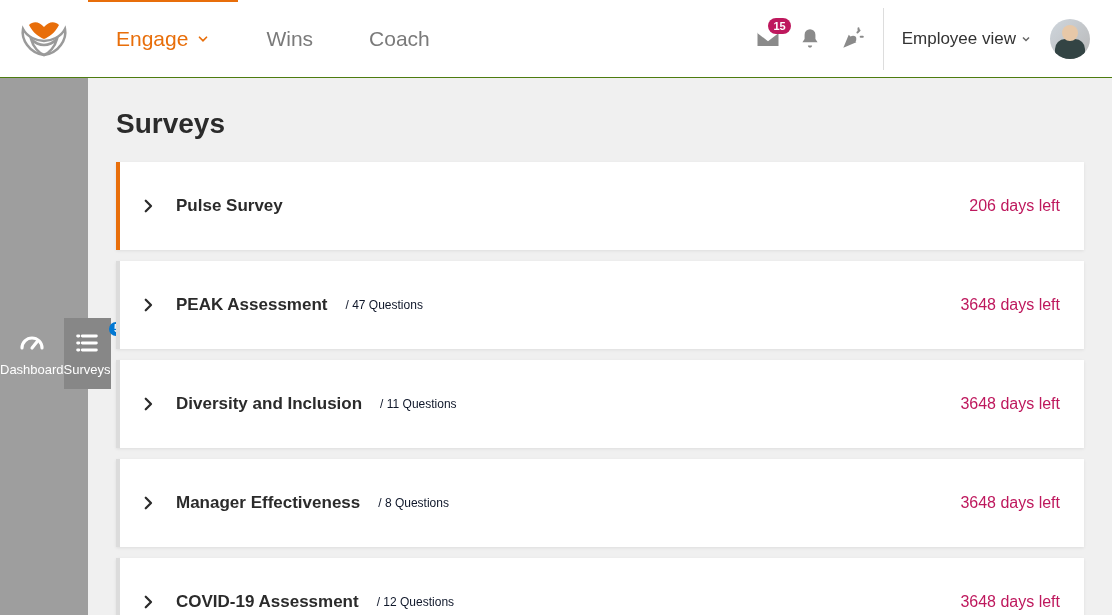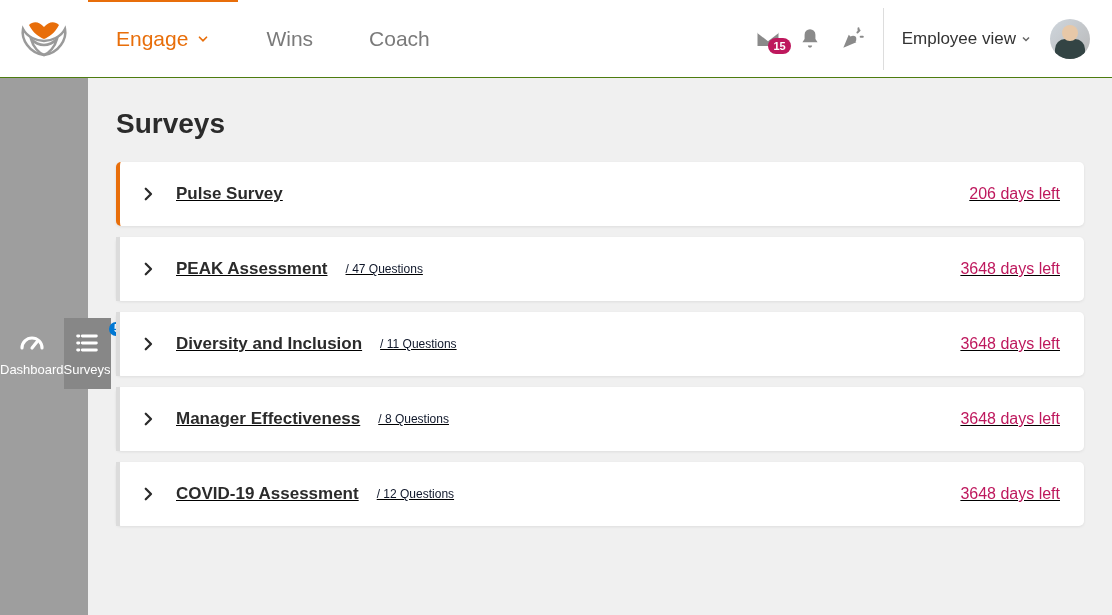--- a/index.html
+++ b/index.html
@@ -64,21 +64,20 @@
     position: absolute;
     top: 0px;
     right: -2px;
     background: #be185d;
     color: #fff;
     font-size: 11px;
     font-weight: 600;
     padding: 1px 5px;
     border-radius: 9px;
     line-height: 14px;
-    margin-top: 20px;
   }
   .header-divider {
     width: 1px;
     background: #ddd;
     height: 62px;
     margin: 0 18px 0 10px;
   }
   .view-select {
     font-size: 17px;
     color: #333;
@@ -141,31 +140,30 @@
   }
   .page-title {
     font-size: 28px;
     font-weight: 600;
     color: #2b2b2b;
     margin-bottom: 22px;
   }
   
   .survey-card {
     background: #fff;
-    border-radius: 5px;
-    height: 64px;
+    border-radius: 0;
+    height: 88px;
     display: flex;
     align-items: center;
     padding: 0 24px 0 0;
     margin-bottom: 11px;
     box-shadow: 0 1px 3px rgba(0,0,0,0.08);
     border-left: 4px solid transparent;
     cursor: pointer;
     position: relative;
-    text-decoration: underline;
   }
   .survey-card.highlight {
     border-left: 4px solid #E86E0A;
   }
   .survey-card:not(.highlight)::before{
     content:"";
     position:absolute;
     left:-4px;top:0;bottom:0;width:4px;
     background:#dcdcdc;
   }

